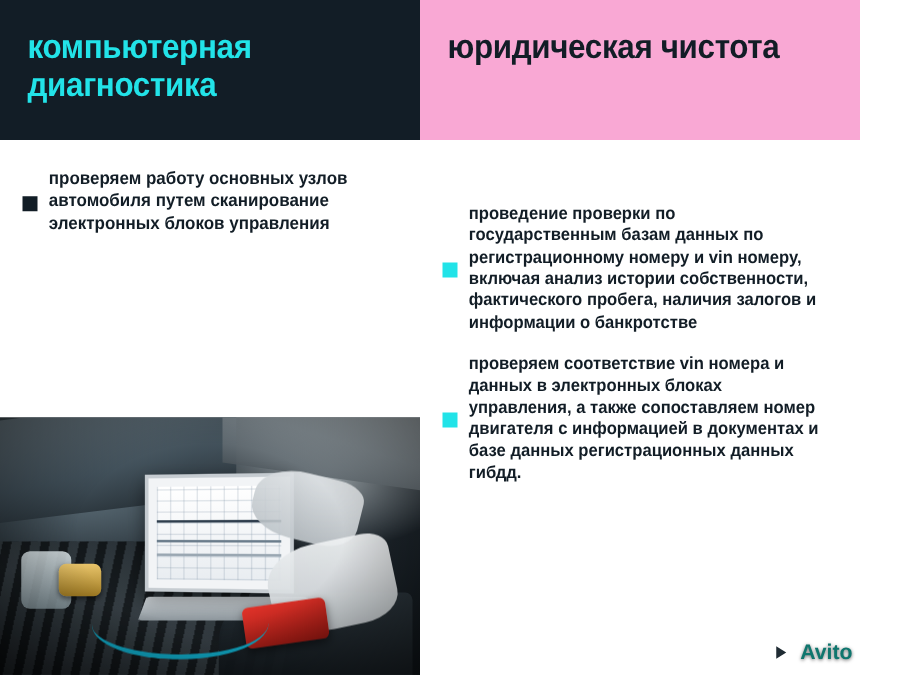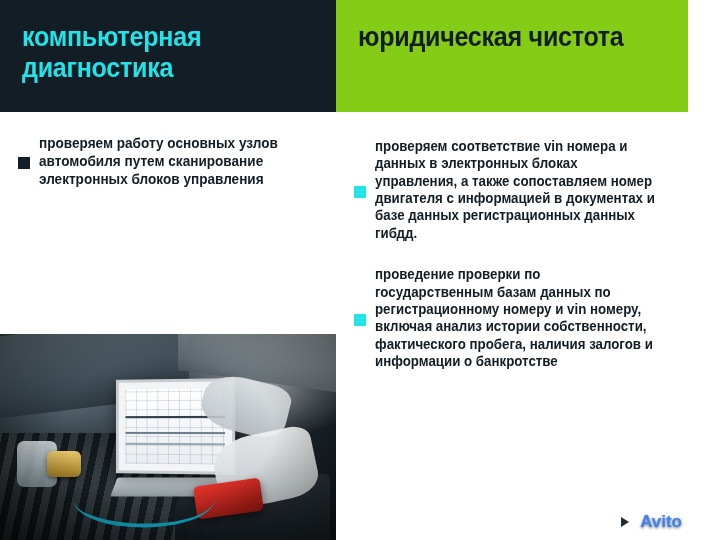--- a/index.html
+++ b/index.html
@@ -62,21 +62,21 @@
   
   .col-right {
     position: relative;
     width: 368px;
     height: 540px;
     background: #ffffff;
     display: flex;
     flex-direction: column;
   }
   .right-header {
-    background: #84cc16;
+    background: #f9a8d4;
     height: 112px;
     padding: 22px 22px 0 22px;
     box-sizing: border-box;
   }
   .right-header h1 {
     margin: 0;
     color: #121d26;
     font-size: 27px;
     line-height: 1.16;
     font-weight: bold;
@@ -225,21 +225,21 @@
     background: radial-gradient(ellipse at 50% 45%, rgba(0,0,0,0) 45%, rgba(0,0,0,.55) 100%);
   }
   
   .watermark {
     position: absolute;
     right: 6px;
     bottom: 8px;
     display: flex;
     align-items: center;
     gap: 5px;
-    color: #3b82f6;
+    color: #0f766e;
     font-size: 17px;
     font-weight: bold;
     text-shadow: 0 1px 3px rgba(0,0,0,.6);
     font-family: "Liberation Sans", sans-serif;
   }
   .watermark .wm-logo {
     width: 19px; height: 19px;
     border-radius: 50%;
     background: #ffffff;
     position: relative;
@@ -298,28 +298,28 @@
     </div>
   </div>
 
   <div class="col-right">
 
     <div class="right-header">
       <h1>юридическая чистота</h1>
     </div>
 
     <div class="right-body">
+      <div class="bullet cyan" style="margin-top:24px;">
+        <span class="marker"></span>
+        <span class="text">проведение проверки по государственным базам данных по регистрационному номеру и VIN номеру, включая анализ истории собственности, фактического пробега, наличия залогов и информации о банкротстве</span>
+      </div>
       <div class="bullet cyan">
         <span class="marker"></span>
         <span class="text">проверяем соответствие VIN номера и данных в электронных блоках управления, а также сопоставляем номер двигателя с информацией в документах и базе данных регистрационных данных гибдд.</span>
       </div>
-      <div class="bullet cyan" style="margin-top:24px;">
-        <span class="marker"></span>
-        <span class="text">проведение проверки по государственным базам данных по регистрационному номеру и VIN номеру, включая анализ истории собственности, фактического пробега, наличия залогов и информации о банкротстве</span>
-      </div>
     </div>
   </div>
 
   <div class="watermark">
     <span class="wm-logo"></span>
     <span>Avito</span>
   </div>
 
 </div>
 

